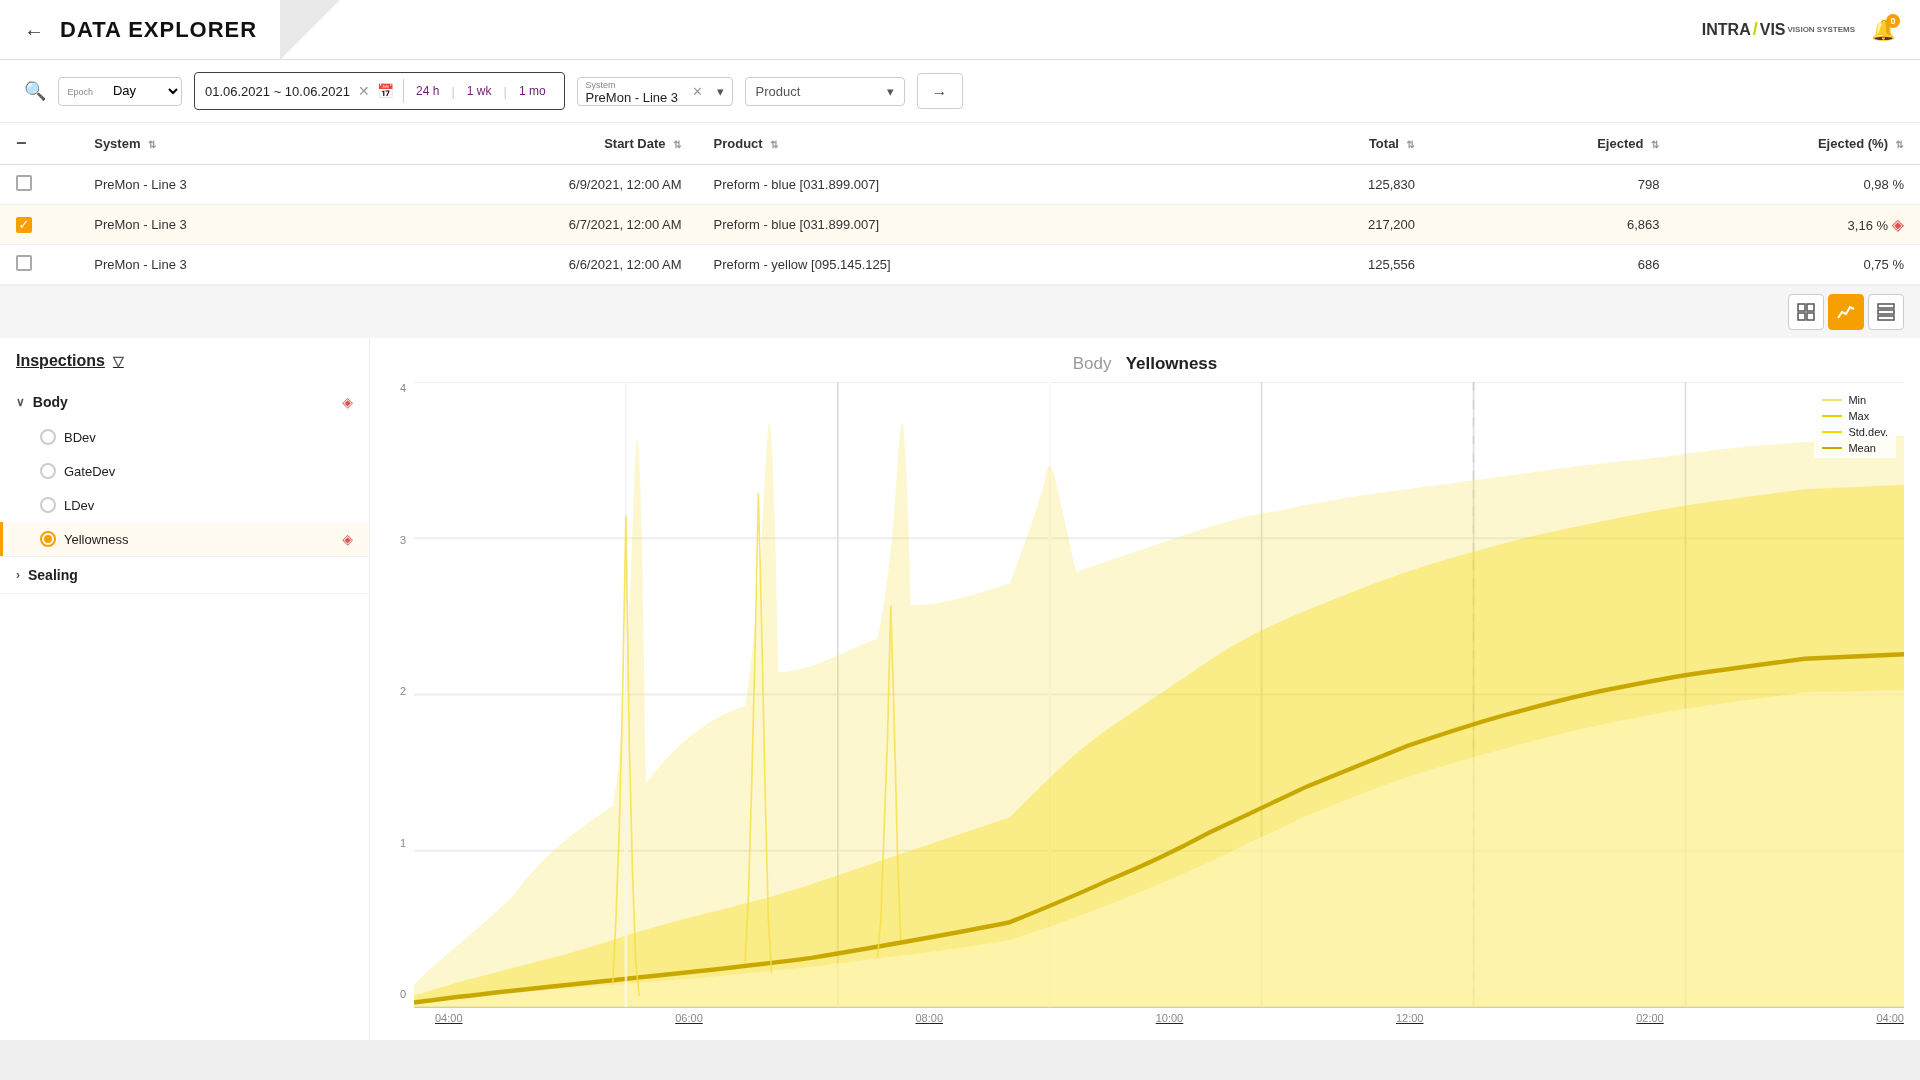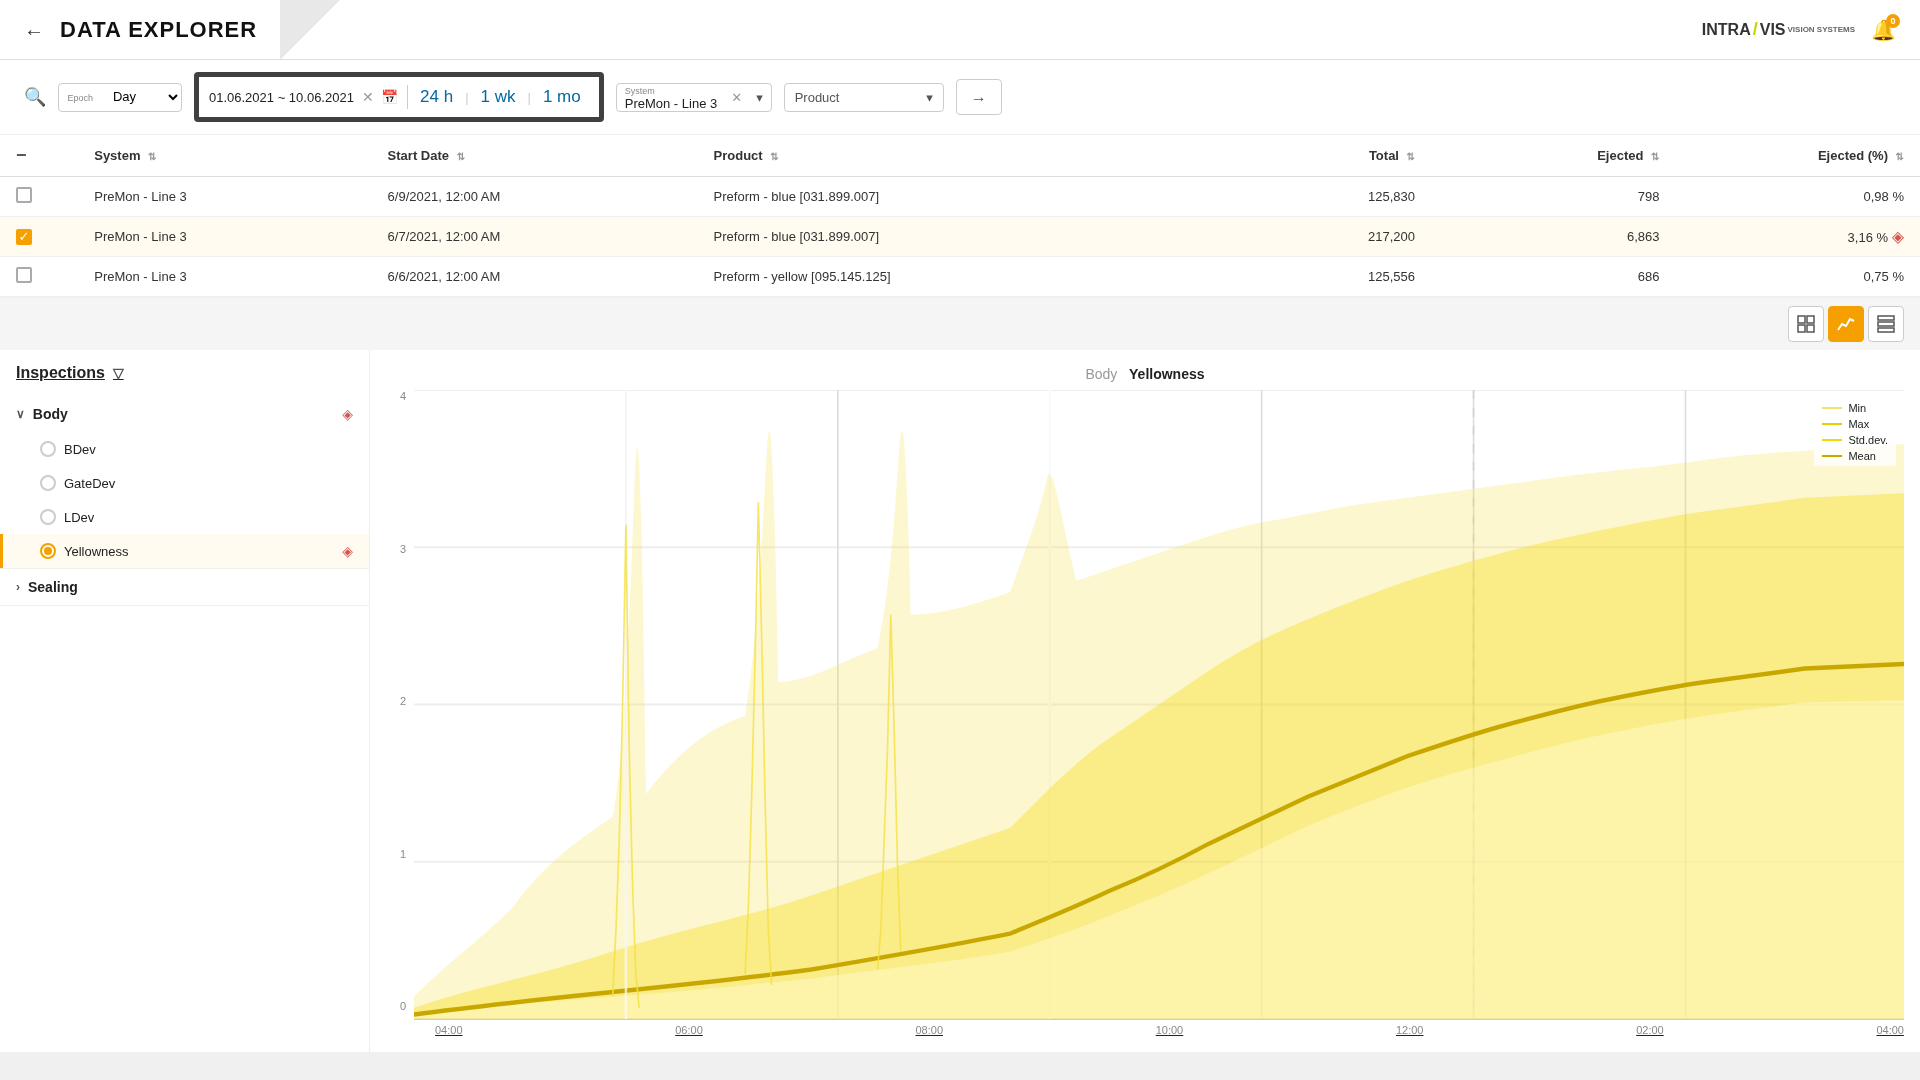--- a/index.html
+++ b/index.html
@@ -111,40 +111,40 @@
       outline: none;
       font-size: 13px;
       padding: 4px 8px 6px;
       cursor: pointer;
       background: transparent;
       min-width: 80px;
     }
     .date-range-group {
       display: flex;
       align-items: center;
-      border: 5px solid #404040;
+      border: 1px solid #404040;
       border-radius: 4px;
       padding: 6px 10px;
       gap: 8px;
       background: #fff;
     }
     .date-range-text { font-size: 13px; }
     .clear-btn { color: #999; cursor: pointer; font-size: 14px; }
     .quick-filters {
       display: flex;
       align-items: center;
       gap: 4px;
     }
     .quick-filter-btn {
       padding: 4px 8px;
       border: none;
       background: none;
       cursor: pointer;
-      font-size: 17px;
-      color: #0369a1;
+      font-size: 12px;
+      color: #701a75;
     }
     .divider-v { width: 1px; height: 24px; background: #ccc; }
     .system-group {
       display: flex;
       align-items: center;
       border: 1px solid #ccc;
       border-radius: 4px;
       overflow: hidden;
       background: #fff;
     }
@@ -200,21 +200,21 @@
     }
     th .sort-icon { margin-left: 4px; color: #999; font-size: 10px; }
     td {
       padding: 10px 16px;
       font-size: 13px;
       border-bottom: 1px solid #f0f0f0;
       color: #333;
     }
     .col-check { width: 40px; }
     .col-system { width: 180px; }
-    .col-date { width: 200px; }
+    .col-date { width: 200px; text-align: right; }
     .col-product { width: 300px; }
     .col-total { width: 150px; text-align: right; }
     .col-ejected { width: 150px; text-align: right; }
     .col-ejected-pct { width: 150px; text-align: right; }
     .checkbox {
       width: 16px; height: 16px;
       border: 2px solid #aaa;
       border-radius: 2px;
       display: inline-flex;
       align-items: center;
@@ -338,21 +338,21 @@
     
     .chart-area {
       flex: 1;
       background: #fff;
       display: flex;
       flex-direction: column;
       padding: 16px;
     }
     .chart-title {
       text-align: center;
-      font-size: 14px;
+      font-size: 17px;
       font-weight: 500;
       margin-bottom: 8px;
     }
     .chart-title-body { color: #999; }
     .chart-title-name { color: #222; font-weight: 600; }
     .chart-container {
       flex: 1;
       display: flex;
       position: relative;
     }

